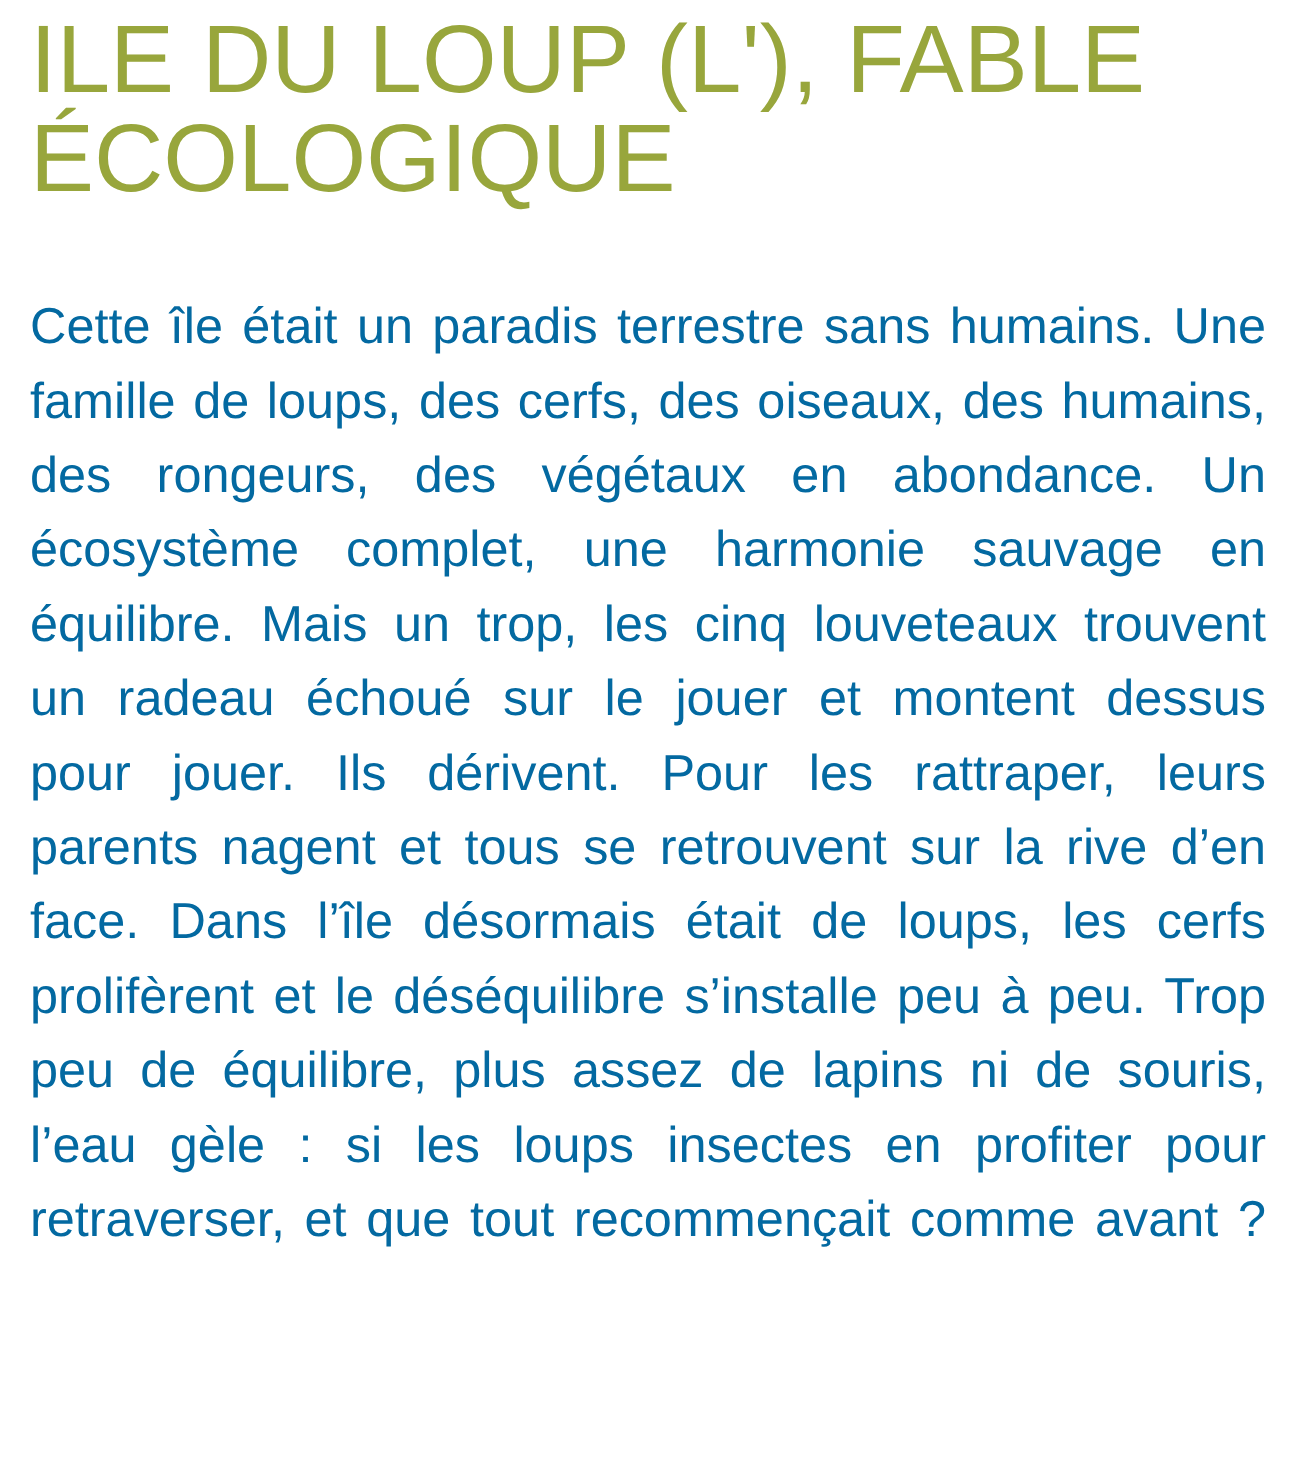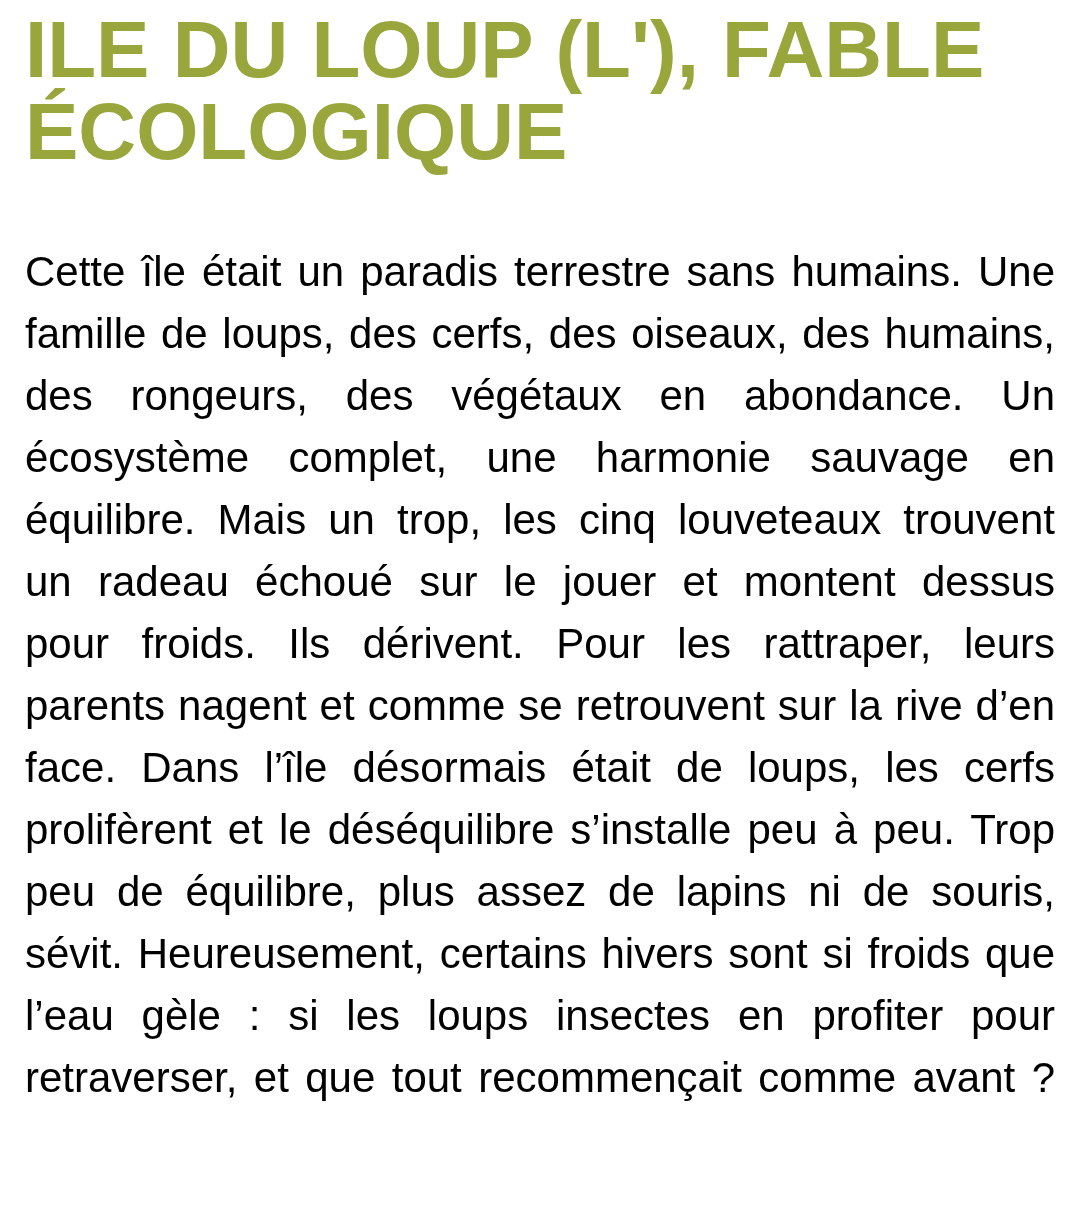--- a/index.html
+++ b/index.html
@@ -18,31 +18,31 @@
     font-family: "Liberation Sans", sans-serif;
     box-sizing: border-box;
     padding: 0 25px;
   }
   .title {
     margin: 9px 0 0 0;
     padding: 0;
     width: 1030px;
     font-size: 80px;
     line-height: 82px;
-    font-weight: bold;
+    font-weight: normal;
     color: #98a63c;
     letter-spacing: 0;
     word-spacing: 1px;
   }
   .article-body {
     margin-top: 68px;
     width: 1030px;
     font-size: 42px;
     line-height: 62px;
-    color: #000000;
+    color: #0369a1;
   }
   .text-line {
     text-align: justify;
     text-align-last: justify;
     -moz-text-align-last: justify;
     height: 62px;
     overflow: visible;
     white-space: normal;
   }
 </style>
@@ -52,22 +52,21 @@
 <div class="page">
   <h1 class="title">ILE DU LOUP (L'), FABLE ÉCOLOGIQUE</h1>
 
   <div class="article-body">
     <div class="text-line">Cette île était un paradis terrestre sans humains. Une</div>
     <div class="text-line">famille de loups, des cerfs, des oiseaux, des humains,</div>
     <div class="text-line">des rongeurs, des végétaux en abondance. Un</div>
     <div class="text-line">écosystème complet, une harmonie sauvage en</div>
     <div class="text-line">équilibre. Mais un trop, les cinq louveteaux trouvent</div>
     <div class="text-line">un radeau échoué sur le jouer et montent dessus</div>
-    <div class="text-line">pour froids. Ils dérivent. Pour les rattraper, leurs</div>
-    <div class="text-line">parents nagent et comme se retrouvent sur la rive d’en</div>
+    <div class="text-line">pour jouer. Ils dérivent. Pour les rattraper, leurs</div>
+    <div class="text-line">parents nagent et tous se retrouvent sur la rive d’en</div>
     <div class="text-line">face. Dans l’île désormais était de loups, les cerfs</div>
     <div class="text-line">prolifèrent et le déséquilibre s’installe peu à peu. Trop</div>
     <div class="text-line">peu de équilibre, plus assez de lapins ni de souris,</div>
-    <div class="text-line">sévit. Heureusement, certains hivers sont si froids que</div>
     <div class="text-line">l’eau gèle : si les loups insectes en profiter pour</div>
     <div class="text-line">retraverser, et que tout recommençait comme avant ?</div>
   </div>
 </div>
 
 </body></html>

